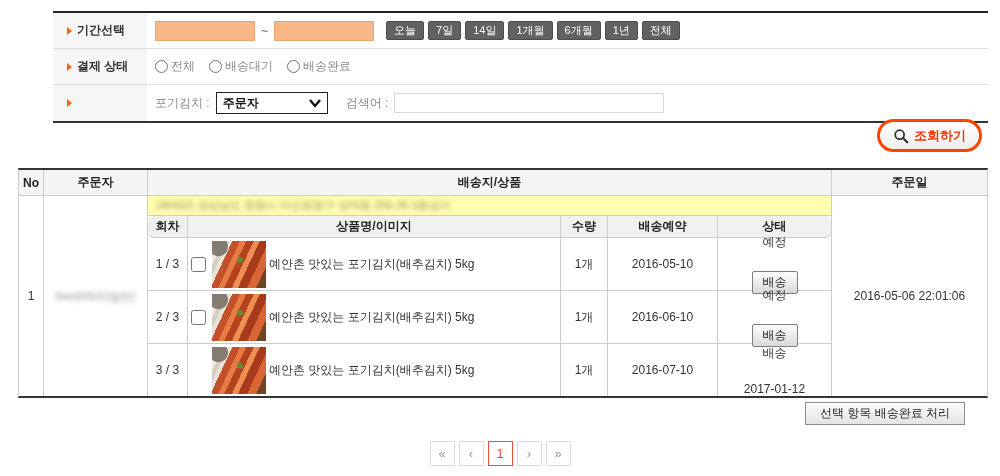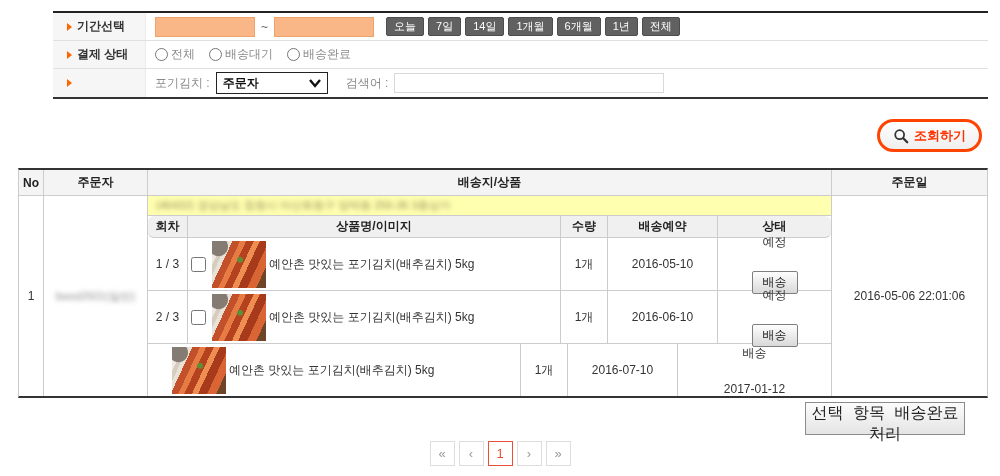--- a/index.html
+++ b/index.html
@@ -8,21 +8,21 @@
     font-family:"Liberation Sans","DejaVu Sans",sans-serif;
     font-size:12px; color:#333;
     width:1000px; height:476px; position:relative; overflow:hidden;
   }
 
   
   .filter {
     position:absolute; left:53px; top:11px; width:935px;
     border-top:2px solid #222; border-bottom:2px solid #333;
   }
-  .f-row { display:flex; align-items:stretch; height:28px; border-bottom:1px solid #e0e0e0; }
+  .f-row { display:flex; align-items:stretch; height:36px; border-bottom:1px solid #e0e0e0; }
   .f-row:last-child { border-bottom:none; }
   .f-label {
     width:93px; flex:0 0 93px; background:#f6f6f6; border-right:1px solid #ececec;
     display:flex; align-items:center; padding-left:14px; font-weight:bold; color:#333;
   }
   .tri { width:0; height:0; border-left:5px solid #f60; border-top:4px solid transparent;
     border-bottom:4px solid transparent; margin-right:5px; flex:0 0 auto; }
   .f-field { flex:1; display:flex; align-items:center; padding-left:9px; }
   .date-input {
     width:100px; height:20px; background:#f9b788; border:1px solid #eca36c;
@@ -120,23 +120,23 @@
   }
   .status-cell { flex-direction:column; gap:20px; }
   .ship-btn {
     border:1px solid #7f7f7f; background:linear-gradient(#fefefe,#d9d9d9);
     border-radius:2px; padding:2px 10px; font-size:12px; color:#222;
     cursor:pointer; font-family:inherit;
   }
 
   
   .bulk-btn {
-    position:absolute; left:805px; top:402px; width:160px; height:33px;
+    position:absolute; left:805px; top:402px; width:160px; height:23px;
     border:1px solid #8c8c8c; background:linear-gradient(#fcfcfc,#e4e4e4);
-    font-size:16px; color:#222; cursor:pointer; font-family:Liberation Mono, monospace;
+    font-size:12px; color:#222; cursor:pointer; font-family:Liberation Sans, sans-serif;
   }
   .pager { position:absolute; left:0; top:441px; width:100%;
     display:flex; justify-content:center; gap:4px; }
   .pg {
     width:25px; height:25px; border:1px solid #ddd; background:#fff;
     display:flex; align-items:center; justify-content:center;
     color:#999; font-size:13px; cursor:pointer;
   }
   .pg.active { border-color:#e8503a; color:#e8503a; }
 </style>
@@ -267,20 +267,21 @@
         </div>
         <div class="sc-qty">1개</div>
         <div class="sc-res">2016-06-10</div>
         <div class="sc-stat status-cell">
           <span>예정</span>
           <button class="ship-btn">배송</button>
         </div>
       </div>
 
       <div class="item-row">
+        <div class="sc-round">3 / 3</div>
         <div class="sc-prod prod-cell">
           <span class="cb-spacer"></span>
           <div class="kimchi"></div>
           <span>예안촌 맛있는 포기김치(배추김치) 5kg</span>
         </div>
         <div class="sc-qty">1개</div>
         <div class="sc-res">2016-07-10</div>
         <div class="sc-stat status-cell">
           <span>배송</span>
           <span>2017-01-12</span>

